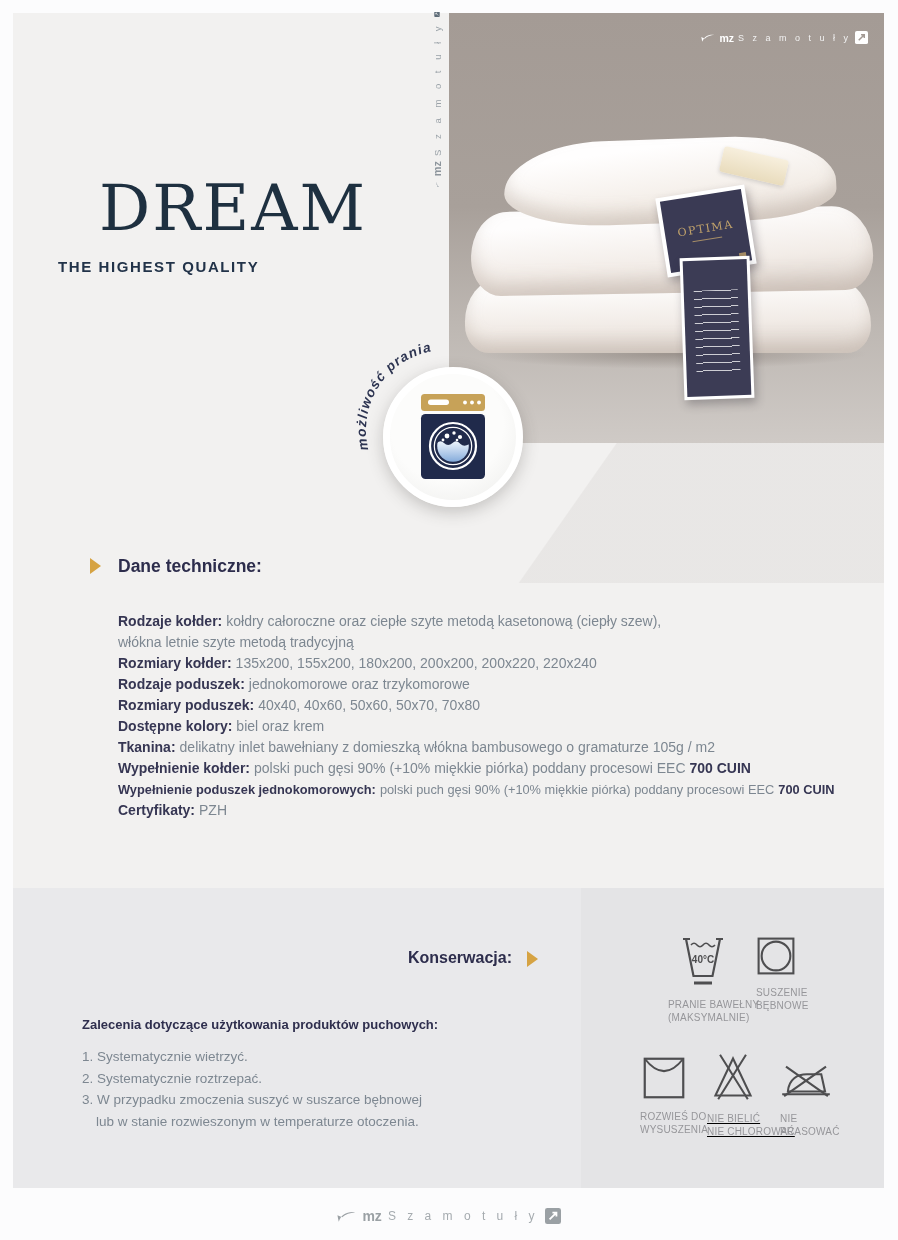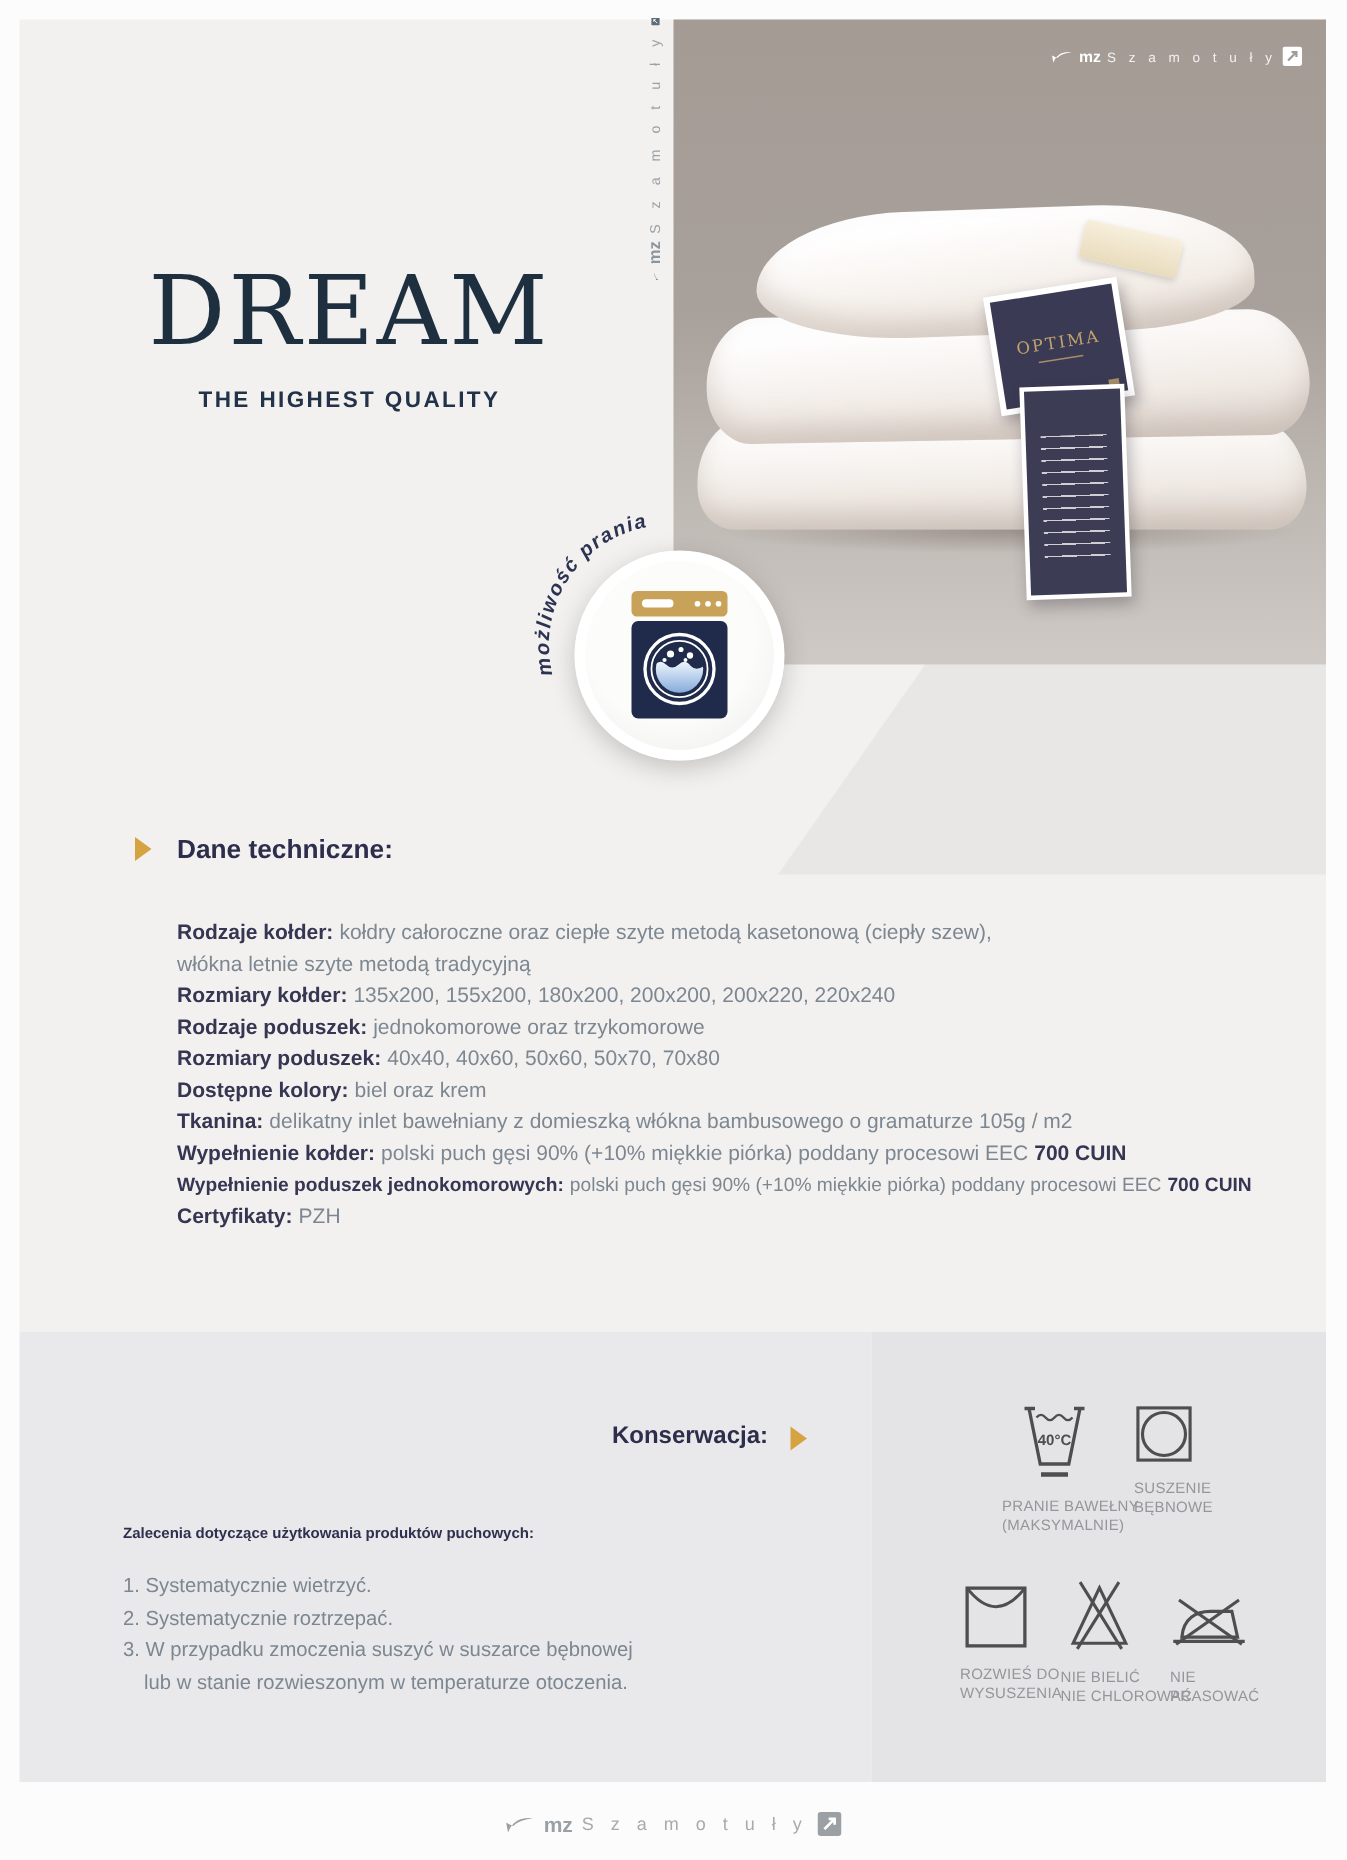--- a/index.html
+++ b/index.html
@@ -5,21 +5,21 @@
   html,body{margin:0;padding:0;background:#fcfcfd;}
   .sheet{position:relative;width:898px;height:1240px;background:#fcfcfd;overflow:hidden;
          font-family:"Liberation Sans",sans-serif;}
   
   .hero{position:absolute;left:13px;top:13px;width:871px;height:875px;background:#f2f1f0;}
   .hero-shade{position:absolute;left:380px;top:230px;width:491px;height:340px;
               background:linear-gradient(125deg,transparent 49.8%,rgba(120,110,105,0.08) 50%);}
   .hero-title{position:absolute;left:45px;top:160px;width:350px;text-align:center;
               font-family:"DejaVu Serif",serif;font-size:64px;font-weight:400;letter-spacing:2px;
               color:#1e3040;line-height:70px;}
-  .hero-sub{position:absolute;left:45px;top:245px;width:350px;text-align:center;
+  .hero-sub{position:absolute;left:45px;top:245px;width:350px;
             font-size:15px;font-weight:bold;letter-spacing:1.6px;color:#223349;}
   
   .vlogo{position:absolute;left:337px;top:78px;width:175px;height:18px;
          transform:rotate(-90deg);transform-origin:87px 9px;
          display:flex;align-items:center;justify-content:flex-end;gap:5px;}
   .vlogo .bold{font-weight:bold;font-size:11px;color:#8d959c;letter-spacing:0;}
   .vlogo .name{font-size:9.5px;color:#9aa2a8;letter-spacing:4px;white-space:nowrap;}
   
   .photo{position:absolute;left:436px;top:0;width:435px;height:430px;overflow:hidden;
          background:linear-gradient(180deg,#a49b95 0%,#a8a09a 45%,#bdb7b2 72%,#cfcac6 100%);}
@@ -73,21 +73,21 @@
   .tech-row{white-space:nowrap;}
   .tech-row .lb{font-weight:bold;color:#363653;margin-right:4px;}
   .tech-row .vb{font-weight:bold;color:#363653;margin-left:4px;}
   .tech-cont{display:block;}
   .tech-row.small{font-size:12.8px;}
   
   .care-left{position:absolute;left:13px;top:888px;width:568px;height:300px;background:#e9e9eb;}
   .care-right{position:absolute;left:581px;top:888px;width:303px;height:300px;background:#e4e4e6;}
   .kons-head{position:absolute;left:272px;top:949px;width:240px;text-align:right;
              font-size:16px;font-weight:bold;color:#2d2d4c;}
-  .advice-title{position:absolute;left:82px;top:1017px;width:440px;font-size:10px;
+  .advice-title{position:absolute;left:82px;top:1017px;width:440px;font-size:13px;
                 font-weight:bold;color:#2f2f4e;}
   .advice-list{position:absolute;left:82px;top:1046px;font-size:13.5px;line-height:21.5px;color:#7d8791;}
   .advice-list .indent{padding-left:14px;}
   .care-cell{position:absolute;}
   .care-cell svg{display:block;}
   .care-label{margin-top:10px;font-size:10px;line-height:13px;color:#96969a;letter-spacing:.2px;}
   
   .flogo{position:absolute;left:0;right:0;top:1208px;display:flex;align-items:center;
          justify-content:center;gap:6px;}
   .flogo .bold{font-weight:bold;font-size:14px;color:#9aa0a4;}
@@ -243,21 +243,21 @@
     <svg width="44" height="44" viewBox="0 0 48 48" style="margin-left:2px;">
       <rect x="3" y="3" width="42" height="42" fill="none" stroke="#4e4e50" stroke-width="2.4"></rect>
       <path d="M3 3 Q24 30 45 3" fill="none" stroke="#4e4e50" stroke-width="2.2"></path>
     </svg>
     <div class="care-label">
       <div>ROZWIEŚ DO</div>
       <div>WYSUSZENIA</div>
     </div>
   </div>
 
-  <div class="care-cell" style="left:707px;top:1052px;">
+  <div class="care-cell" style="left:707px;top:1052px;text-decoration:underline;">
     <svg width="46" height="50" viewBox="0 0 48 54" style="margin-left:3px;">
       <path d="M24 7 L5 47 H43 Z" fill="none" stroke="#4e4e50" stroke-width="2.2"></path>
       <path d="M10 3 L40 51 M38 3 L8 51" stroke="#4e4e50" stroke-width="2.2"></path>
     </svg>
     <div class="care-label">
       <div>NIE BIELIĆ</div>
       <div>NIE CHLOROWAĆ</div>
     </div>
   </div>
 

